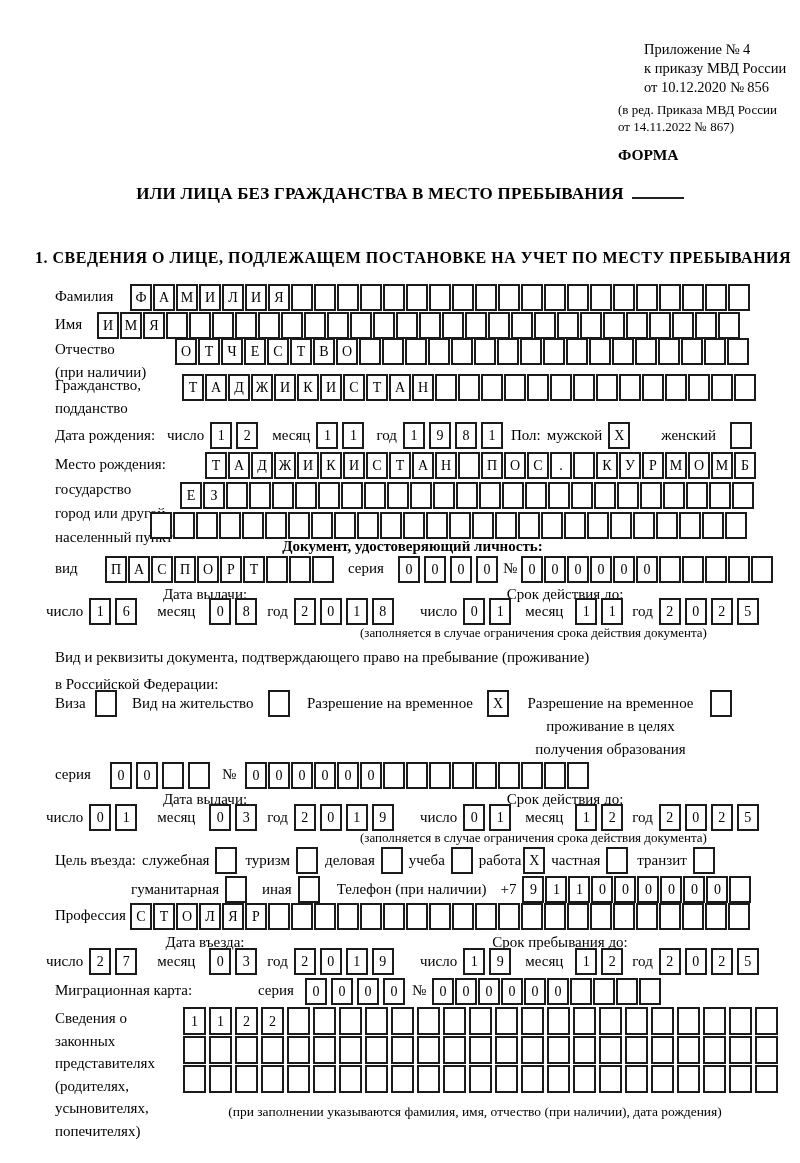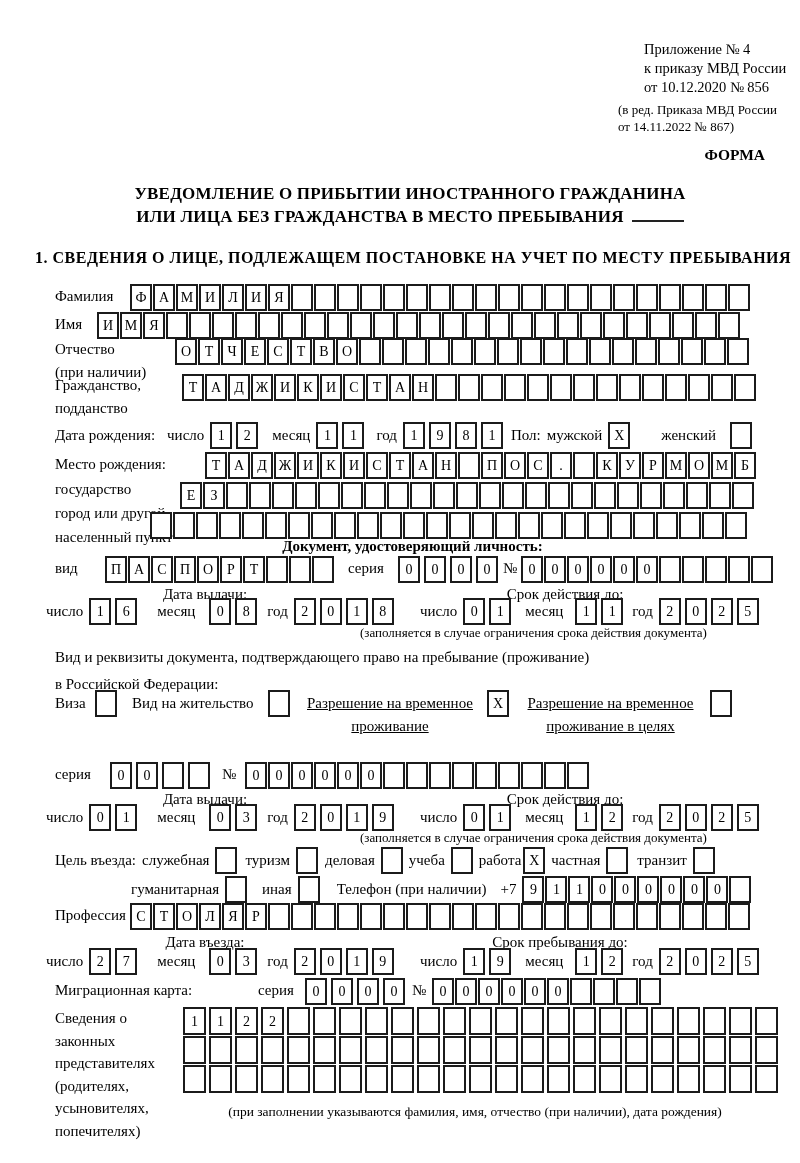--- a/index.html
+++ b/index.html
@@ -14,44 +14,43 @@
   .cell{width:18px;height:23px;border:2px solid #1b1b1b;margin-right:1px;
         display:flex;align-items:center;justify-content:center;
         font-size:14px;line-height:23px;background:#fff;flex:none;}
   .sp .cell{margin-right:4px;}          
   .wide .cell{width:19px;height:24px;margin-right:3px;}
   .row{display:flex;align-items:center;height:27px;}
   .row .lbl{margin-right:6px;}
   .ctr{text-align:center;}
   .hdrline{line-height:19px;font-size:14.5px;}
   .edline{line-height:17px;font-size:13px;}
-  .optblk{font-size:15px;line-height:23px;text-align:center;text-decoration:underline;}
+  .optblk{font-size:15px;line-height:23px;text-align:center;}
   .blank{display:inline-block;width:52px;border-bottom:2px solid #222;height:1px;
          vertical-align:baseline;margin-left:8px;}
   .title{font-size:17px;font-weight:bold;line-height:23px;text-align:center;letter-spacing:0.2px;}
   .sechead{font-size:16px;font-weight:bold;letter-spacing:0.5px;text-align:right;white-space:nowrap;}
 </style>
 </head>
 <body>
 
 <div class="page">
 
   <div class="abs" style="left:644px;top:40px">
     <div class="hdrline">Приложение № 4</div>
     <div class="hdrline">к приказу МВД России</div>
     <div class="hdrline">от 10.12.2020 № 856</div>
   </div>
   <div class="abs" style="left:618px;top:101px">
     <div class="edline">(в ред. Приказа МВД России</div>
     <div class="edline">от 14.11.2022 № 867)</div>
   </div>
-  <div class="abs b" style="left:618px;top:146px;width:147px;text-align:right;font-size:15.5px">ФОРМА</div>
+  <div class="abs b" style="left:618px;top:146px;width:147px;font-size:15.5px">ФОРМА</div>
 
   <div class="abs title" style="left:50px;top:182px;width:720px">
-    <div>УВЕДОМЛЕНИЕ О ПРИБЫТИИ ИНОСТРАННОГО ГРАЖДАНИНА</div>
     <div><span>ИЛИ ЛИЦА БЕЗ ГРАЖДАНСТВА В МЕСТО ПРЕБЫВАНИЯ</span><span class="blank"></span></div>
   </div>
 
   <div class="abs sechead" style="left:35px;top:249px;width:740px">1. СВЕДЕНИЯ О ЛИЦЕ, ПОДЛЕЖАЩЕМ ПОСТАНОВКЕ НА УЧЕТ ПО МЕСТУ ПРЕБЫВАНИЯ</div>
 
   <div class="abs lbl" style="left:55px;top:288px">Фамилия</div>
   <div class="abs cells" style="left:130px;top:284px">
       <span class="cell">Ф</span>
       <span class="cell">А</span>
       <span class="cell">М</span>
@@ -375,28 +374,28 @@
   <div class="abs lbl" style="left:55px;top:695px">Виза</div>
   <div class="abs cells" style="left:95px;top:690px">
       <span class="cell"></span>
     </div>
   <div class="abs lbl" style="left:132px;top:695px">Вид на жительство</div>
   <div class="abs cells" style="left:268px;top:690px">
       <span class="cell"></span>
     </div>
   <div class="abs optblk" style="left:300px;top:692px;width:180px">
     <div>Разрешение на временное</div>
-    <div>проживание</div>
   </div>
   <div class="abs cells" style="left:487px;top:690px">
       <span class="cell">X</span>
     </div>
   <div class="abs optblk" style="left:518px;top:692px;width:185px">
     <div>Разрешение на временное</div>
     <div>проживание в целях</div>
+    <div>получения образования</div>
   </div>
   <div class="abs cells" style="left:710px;top:690px">
       <span class="cell"></span>
     </div>
 
   <div class="abs lbl" style="left:55px;top:766px">серия</div>
   <div class="abs cells sp" style="left:110px;top:762px">
       <span class="cell">0</span>
       <span class="cell">0</span>
       <span class="cell"></span>

